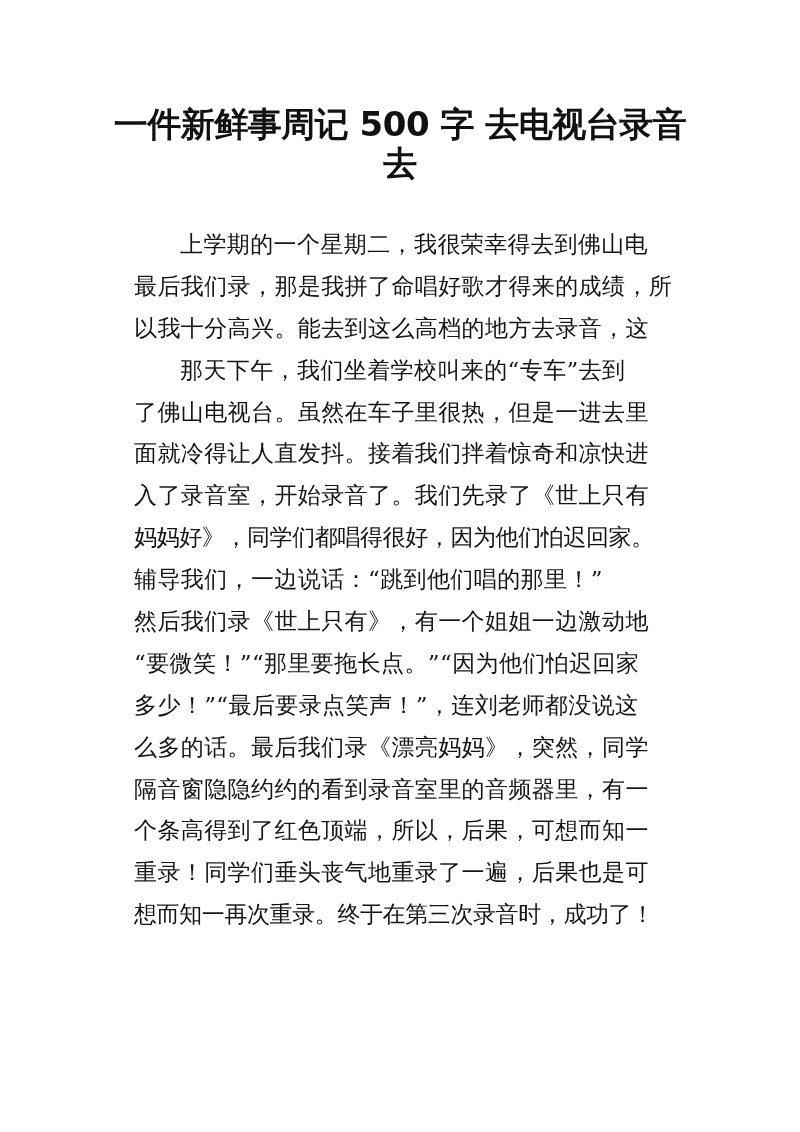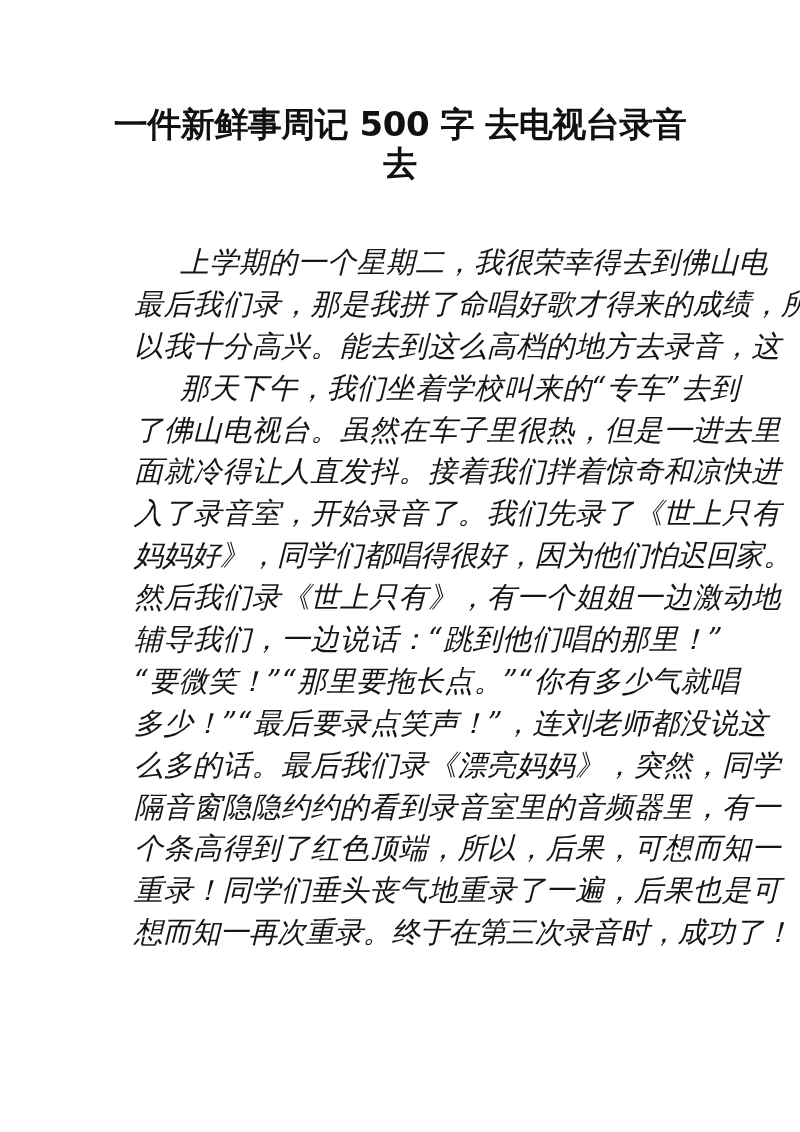--- a/index.html
+++ b/index.html
@@ -32,26 +32,25 @@
       font-size: 34px;
       line-height: 40px;
       color: #111111;
       letter-spacing: -0.5px;
     }
     .title-line-1 { top: 104px; }
     .title-line-2 { top: 143px; }
     .body-text {
       position: absolute;
       left: 134px;
-      top: 242px;
+      top: 224px;
       width: 560px;
       font-family: "DejaVu Serif", serif;
-      font-size: 29px;
+      font-size: 23px;
       color: #151515;
-      font-style: italic;
     }
     .line {
       height: 41.9px;
       line-height: 41.9px;
       white-space: nowrap;
       letter-spacing: 0.4px;
     }
     .line.indent {
       padding-left: 46px;
     }
@@ -72,23 +71,23 @@
       <div class="line indent">上学期的一个星期二，我很荣幸得去到佛山电</div>
       <div class="line">最后我们录，那是我拼了命唱好歌才得来的成绩，所</div>
       <div class="line">以我十分高兴。能去到这么高档的地方去录音，这</div>
     </div>
     <div>
       <div class="line indent">那天下午，我们坐着学校叫来的“专车”去到</div>
       <div class="line">了佛山电视台。虽然在车子里很热，但是一进去里</div>
       <div class="line">面就冷得让人直发抖。接着我们拌着惊奇和凉快进</div>
       <div class="line">入了录音室，开始录音了。我们先录了《世上只有</div>
       <div class="line tight">妈妈好》，同学们都唱得很好，因为他们怕迟回家。</div>
+      <div class="line">辅导我们，一边说话：“跳到他们唱的那里！”</div>
       <div class="line">然后我们录《世上只有》，有一个姐姐一边激动地</div>
-      <div class="line">辅导我们，一边说话：“跳到他们唱的那里！”</div>
-      <div class="line">“要微笑！”“那里要拖长点。”“你有多少气就唱</div>
+      <div class="line">“要微笑！”“那里要拖长点。”“因为他们怕迟回家</div>
       <div class="line">多少！”“最后要录点笑声！”，连刘老师都没说这</div>
       <div class="line">么多的话。最后我们录《漂亮妈妈》，突然，同学</div>
       <div class="line">隔音窗隐隐约约的看到录音室里的音频器里，有一</div>
       <div class="line">个条高得到了红色顶端，所以，后果，可想而知一</div>
       <div class="line">重录！同学们垂头丧气地重录了一遍，后果也是可</div>
       <div class="line tight">想而知一再次重录。终于在第三次录音时，成功了！</div>
     </div>
   </div>
 
 </div>

